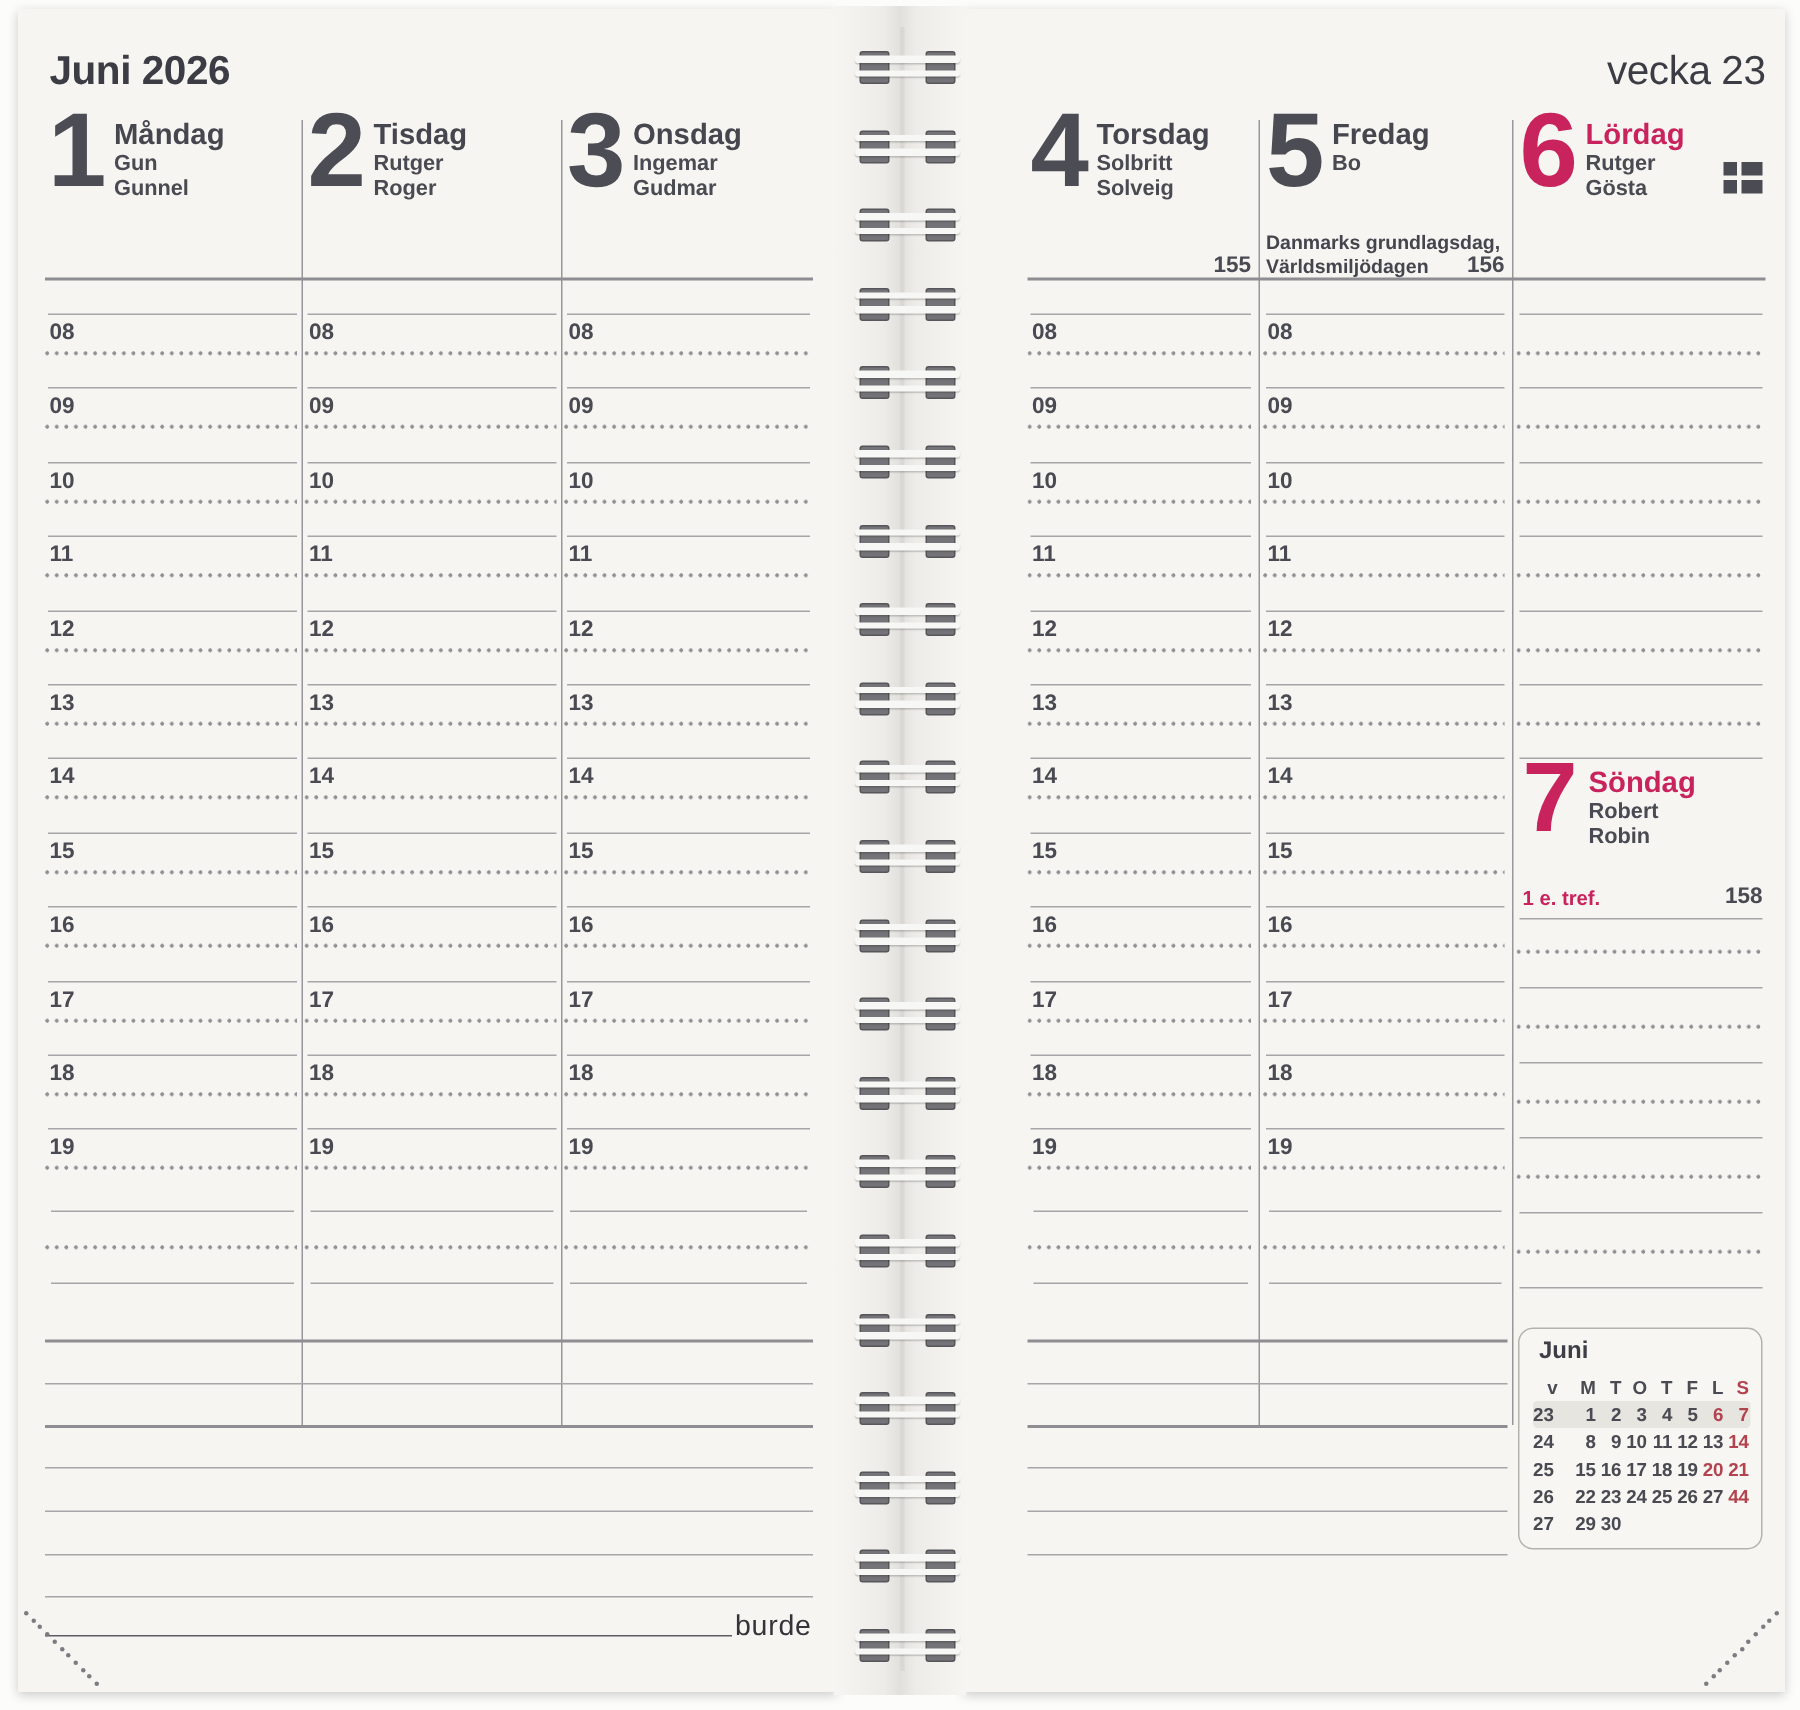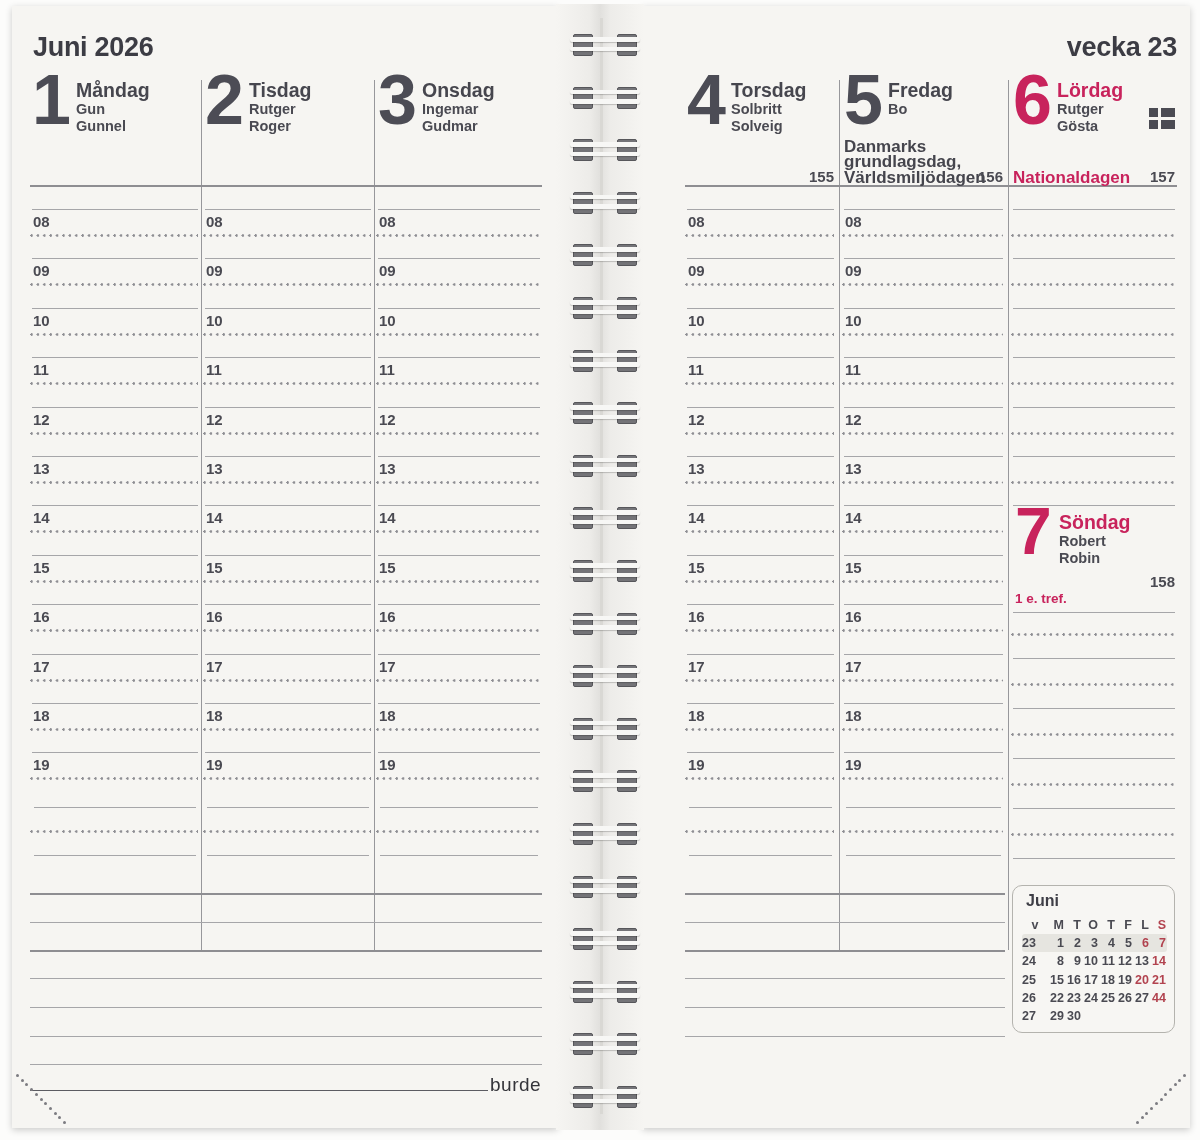--- a/index.html
+++ b/index.html
@@ -6,32 +6,32 @@
   #canvas{position:relative;width:1200px;height:1140px;background:#fcfcfb;overflow:hidden;
           font-family:"Liberation Sans",sans-serif;color:#45454d;}
   .page{position:absolute;top:6px;height:1122px;background:#f6f5f2;box-shadow:0 2px 7px rgba(0,0,0,0.20);}
   #page-left{left:12px;width:546px;}
   #page-right{left:642px;width:548px;}
   #center-strip{position:absolute;left:556px;top:4px;width:88px;height:1126px;
      background:linear-gradient(90deg,#f6f5f2 0%,#edece9 38%,#e1e0dd 50%,#edece9 62%,#f6f5f2 100%);}
   .gapline{position:absolute;left:600px;top:18px;width:3px;height:1096px;background:#d9d8d4;}
 
   .month-title{position:absolute;left:33px;top:32px;font-size:27px;font-weight:700;color:#3c3c44;letter-spacing:-0.3px;}
-  .week-title{position:absolute;right:23px;top:32px;font-size:27px;font-weight:700;color:#3c3c44;letter-spacing:-0.3px;}
+  .week-title{position:absolute;right:23px;top:32px;font-size:27px;font-weight:400;color:#3c3c44;letter-spacing:-0.3px;}
 
   .day-col{position:absolute;top:70px;height:880px;}
   .day-head{position:absolute;left:2px;right:2px;top:4px;height:70px;}
   .big-num{position:absolute;left:0;top:-9px;font-size:70px;line-height:70px;font-weight:700;color:#4c4c55;letter-spacing:-2px;}
   .head-text{position:absolute;left:44px;top:6px;}
   .day-name{font-size:19.5px;font-weight:700;line-height:21px;color:#46464e;}
   .nameday{font-size:14.5px;font-weight:700;line-height:16.5px;color:#4a4a52;}
   .red{color:#c8235c !important;}
   .subhead{position:absolute;left:2px;right:2px;top:75px;height:41px;}
   .holiday-wrap{position:absolute;left:0;bottom:1px;}
-  .holiday-line{font-size:17px;line-height:15.5px;font-weight:700;color:#45454d;}
+  .holiday-line{font-size:13px;line-height:15.5px;font-weight:700;color:#45454d;}
   .doy{position:absolute;right:0;bottom:1px;font-size:15px;font-weight:700;color:#4a4a52;}
 
   .rows{position:absolute;left:0;right:0;top:116px;height:764px;}
   .spacer{height:23px;}
   .hrow{position:relative;height:49.4px;}
   .rline{position:absolute;top:0;left:2px;right:2px;height:1px;background:#a6a6a9;}
   .hnum{position:absolute;top:4px;left:3px;font-size:15px;font-weight:700;color:#4a4a52;}
   .dotline{position:absolute;left:0;right:2px;top:25px;height:3px;background-repeat:repeat-x;
      background-image:radial-gradient(circle at 1.5px 1.5px,#8f8f94 1.15px,transparent 1.45px);background-size:6.4px 3px;}
   .absline{position:absolute;height:1px;background:#a6a6a9;}
@@ -39,21 +39,21 @@
   .vline{position:absolute;width:1px;background:#97979b;}
 
   .flagicon{position:absolute;right:0;top:34px;display:grid;grid-template-columns:9px 14px;grid-template-rows:9px 9px;gap:3px;}
   .flagicon div{background:#4b4b53;}
 
   .sun-head{position:absolute;left:2px;right:2px;top:318px;height:82px;}
   .sun-head .big-num{font-size:66px;line-height:66px;top:-6px;left:2px;}
   .sun-head .head-text{left:46px;top:8px;}
   .sun-sub{position:absolute;left:2px;right:2px;top:400px;height:20px;}
   .sun-sub .holiday-line{position:absolute;left:2px;bottom:0;font-size:13.5px;}
-  .sun-sub .doy{bottom:16px;margin-top:31px;}
+  .sun-sub .doy{bottom:0;margin-top:31px;}
   .sun-rows{position:absolute;left:0;right:0;top:433px;height:250px;}
   .srow{position:relative;height:50px;}
   .srow .dotline{top:14px;}
   .sline{position:absolute;top:39px;left:2px;right:2px;height:1px;background:#a6a6a9;}
 
   #minical{position:absolute;left:1012px;top:885px;width:163px;height:148px;border:1.5px solid #b4b3ae;
      border-radius:10px;background:#f7f6f3;box-sizing:border-box;}
   .mc-title{position:absolute;left:13px;top:6px;font-size:16px;font-weight:700;color:#3e3e46;}
   .mc-body{position:absolute;left:9px;right:7px;top:30px;}
   .mc-row{display:flex;height:18.2px;align-items:center;border-radius:3px;}
@@ -511,26 +511,20 @@
         <div class="nameday">Rutger</div>
         <div class="nameday">Gösta</div>
       </div>
       <div class="flagicon">
           <div></div>
           <div></div>
           <div></div>
           <div></div>
         </div>
     </div>
-    <div class="subhead">
-      <div class="holiday-wrap">
-        <div class="holiday-line red">Nationaldagen</div>
-      </div>
-      <span class="doy">157</span>
-    </div>
     <div class="rows" id="satsun-rows">
       <div id="sat-rows">
           <div class="spacer"></div>
           <div class="hrow">
             <div class="rline"></div>
             <div class="dotline"></div>
           </div>
           <div class="hrow">
             <div class="rline"></div>
             <div class="dotline"></div>

